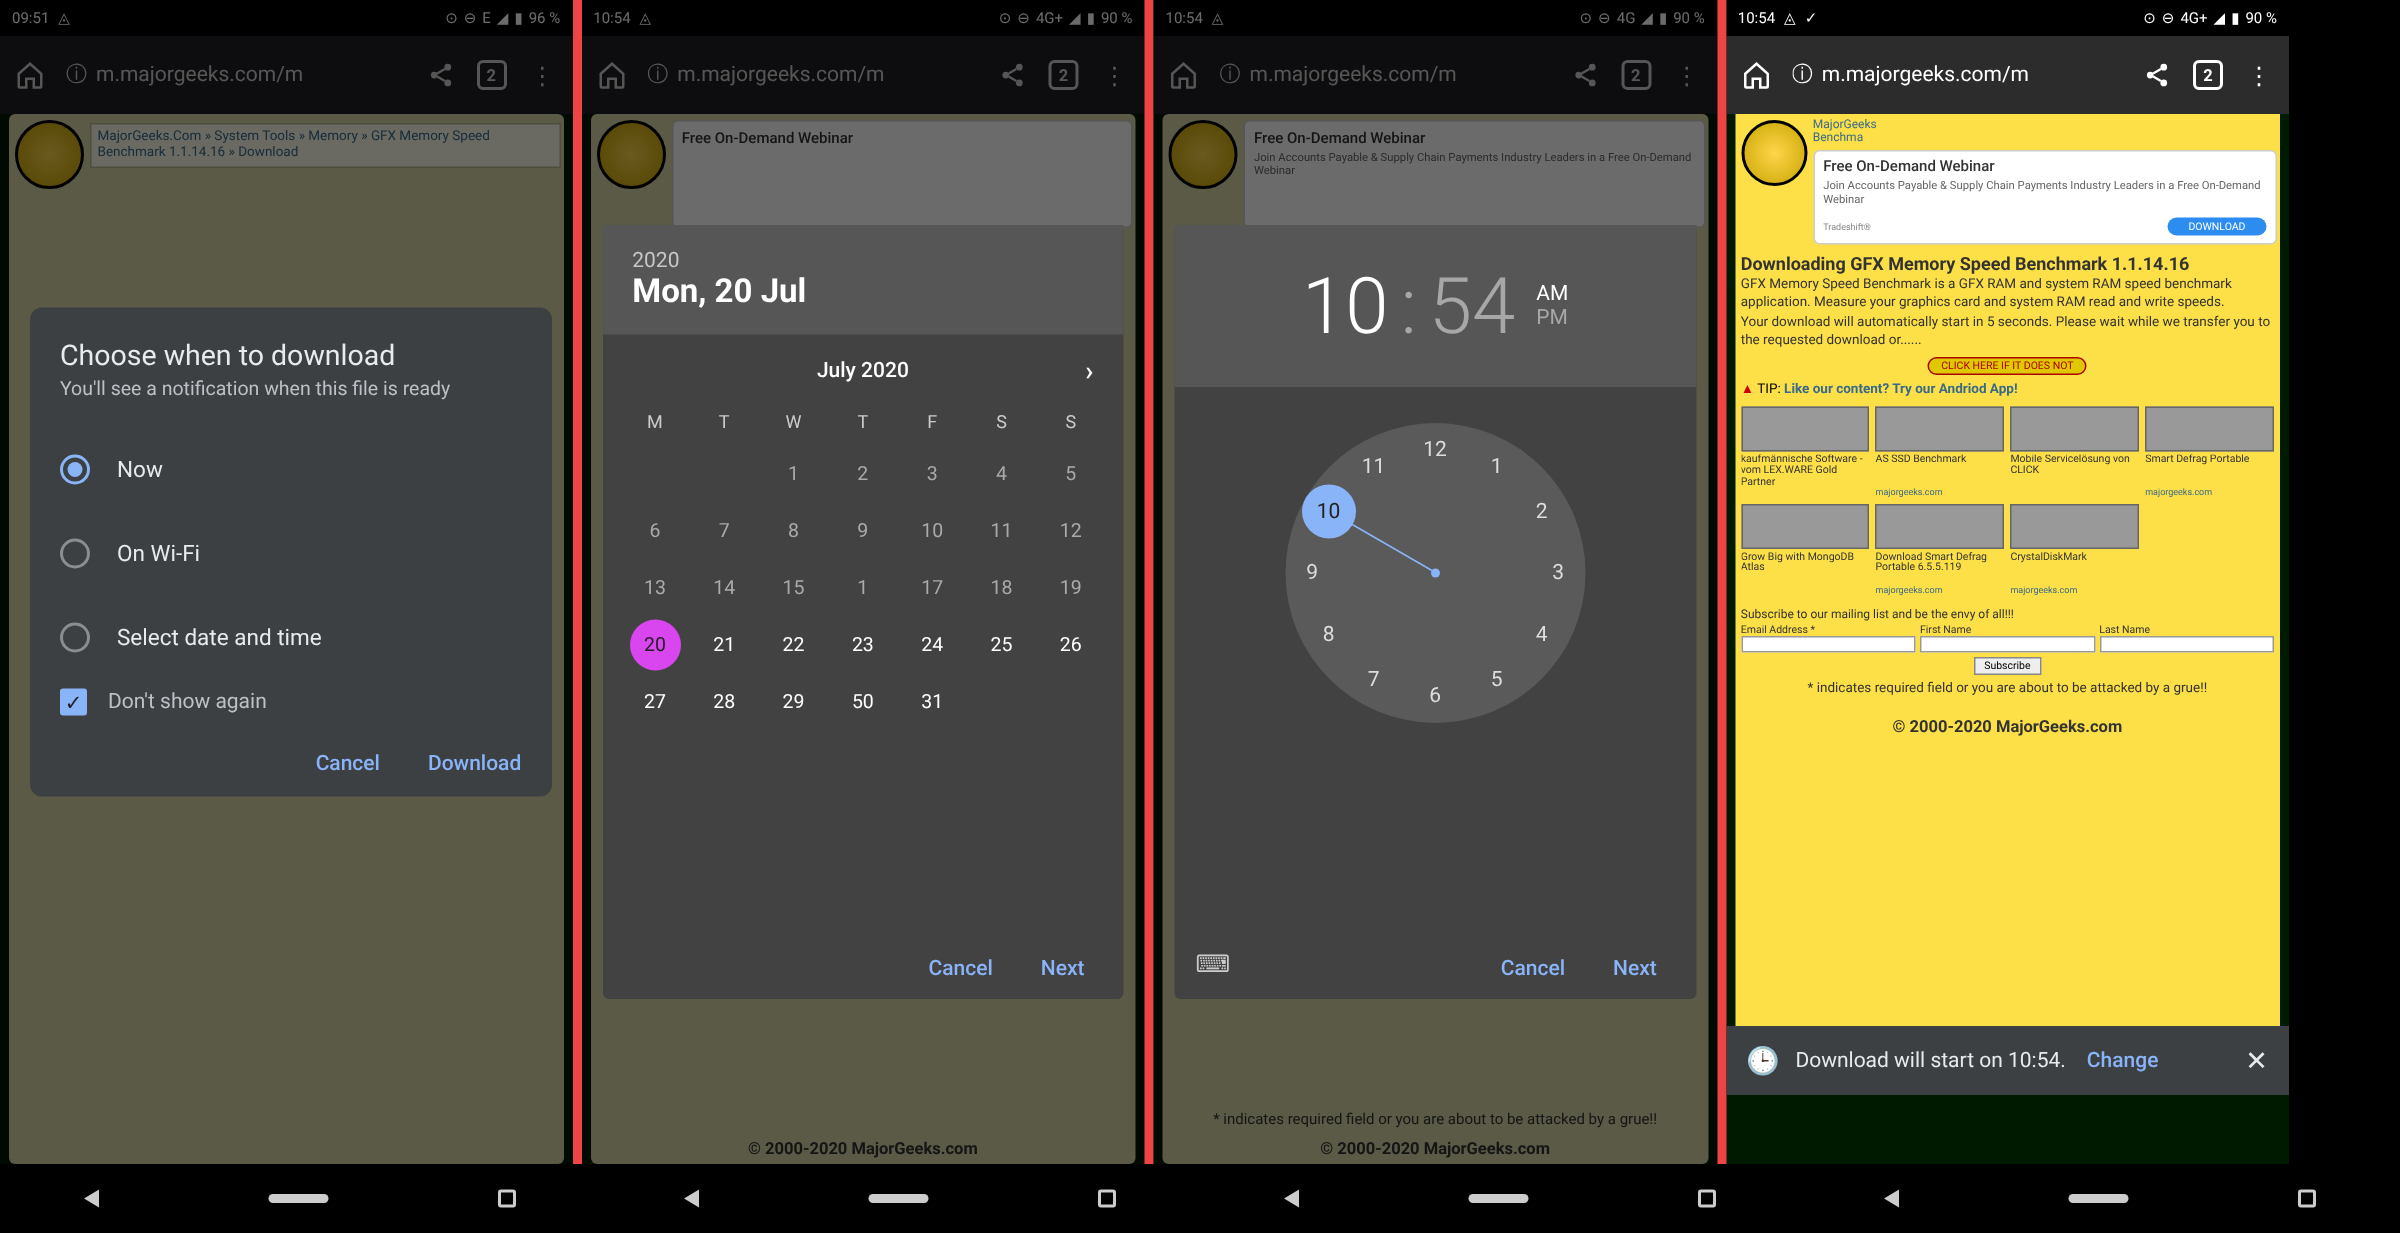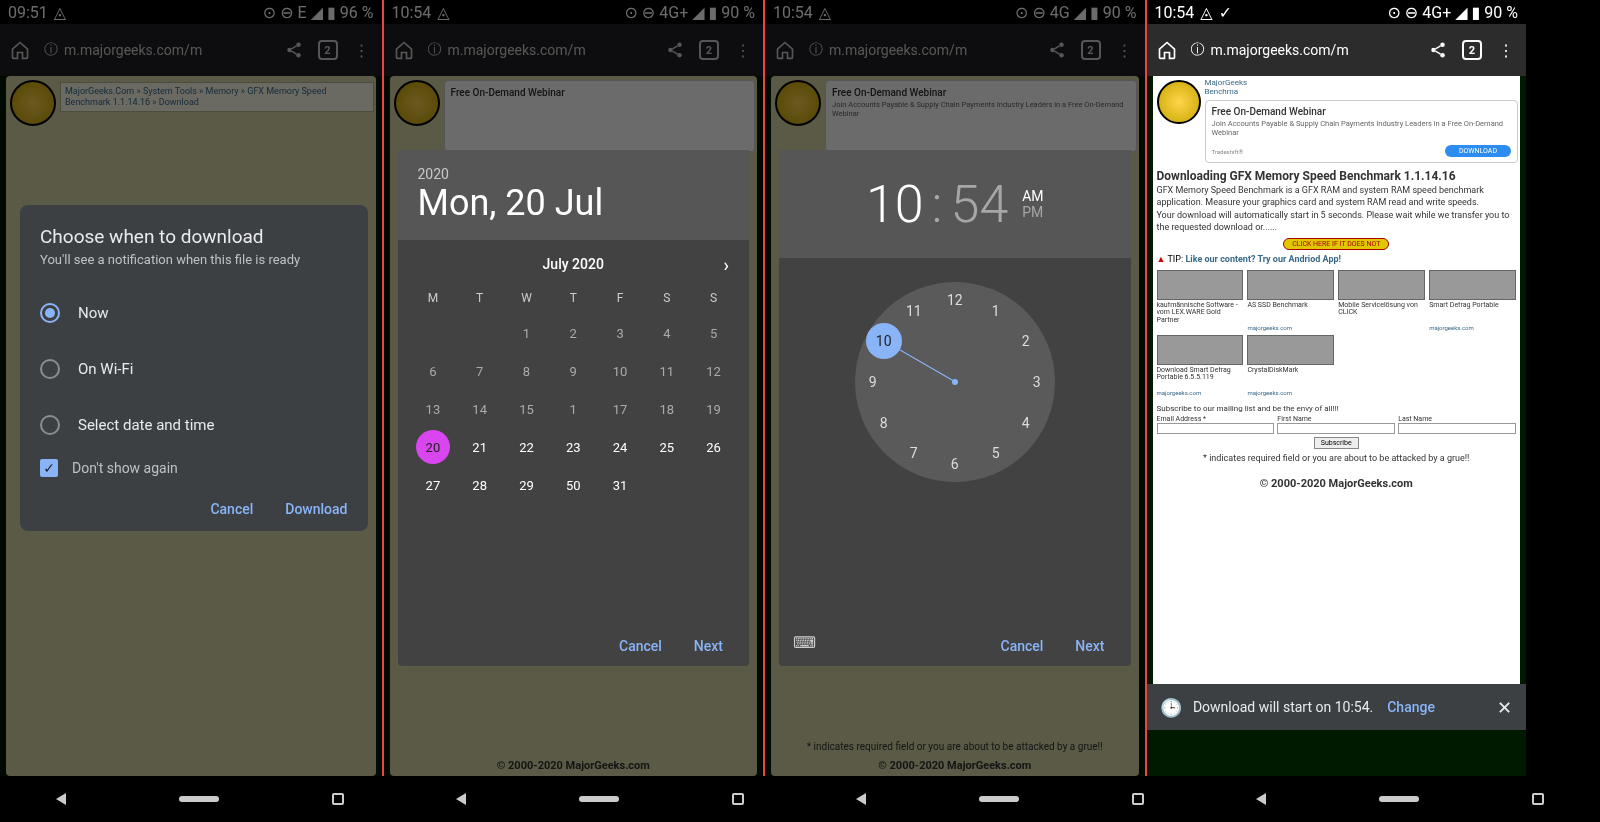--- a/index.html
+++ b/index.html
@@ -1,20 +1,20 @@
 <!DOCTYPE html>
 <html><head>
 <meta charset="utf-8">
 <style>
   * { box-sizing: border-box; margin: 0; padding: 0; font-family: Roboto, Arial, sans-serif; }
   body { background: #000; width: 1600px; height: 822px; overflow: hidden; display: flex; flex-direction: column; }
   .screens { display: flex; flex: 1; }
   .screen { width: 381.5px; height: 100%; position: relative; background: #001a00; overflow: hidden; }
-  .screen + .screen { border-left: 2px solid #ef4444; }
-  .status-bar { height: 24px; background: #000; color: #fff; display: flex; align-items: center; padding: 0 8px; font-size: 16px; justify-content: center; }
+  .screen + .screen { border-left: 6px solid #ef4444; }
+  .status-bar { height: 24px; background: #000; color: #fff; display: flex; align-items: center; padding: 0 8px; font-size: 10px; justify-content: center; }
   .status-left { display: flex; align-items: center; gap: 6px; }
   .status-right { margin-left: auto; display: flex; align-items: center; gap: 4px; }
   .browser-bar { height: 52px; background: #202124; display: flex; align-items: center; padding: 0 10px; gap: 14px; color: #ccc; }
   .url-box { flex: 1; display: flex; align-items: center; gap: 6px; color: #ccc; font-size: 14px; white-space: nowrap; overflow: hidden; }
   .tab-count { border: 2px solid #ccc; border-radius: 4px; width: 20px; height: 20px; display: flex; align-items: center; justify-content: center; font-size: 11px; font-weight: bold; }
   .icon { width: 20px; height: 20px; display: flex; align-items: center; justify-content: center; }
   .page-bg { position: absolute; top: 76px; left: 6px; right: 6px; bottom: 0; background: #d6d6a7; border-radius: 4px; overflow: hidden; font-size: 10px; }
   .dimmer { position: absolute; inset: 0; background: rgba(0,0,0,0.58); }
   .logo-circle { width: 46px; height: 46px; border-radius: 50%; background: radial-gradient(#ffd54a,#c7a500); border: 2px solid #000; position: absolute; top: 4px; left: 4px; }
   .breadcrumb-box { margin: 6px 2px 2px 54px; background: #fdfdeb; border: 1px solid #b8b88c; font-size: 9px; color: #3a6a8a; padding: 3px 4px; line-height: 1.2; }
@@ -33,21 +33,21 @@
   .radio-outer.sel { border-color: #8ab4f8; }
   .radio-inner { width: 10px; height: 10px; background: #8ab4f8; border-radius: 50%; }
   .check-row { display: flex; align-items: center; gap: 14px; font-size: 14px; color: #bdc1c6; margin-top: 6px; }
   .checkbox { width: 18px; height: 18px; background: #8ab4f8; border-radius: 2px; display: flex; align-items: center; justify-content: center; color: #202124; font-size: 14px; }
   .dlg-actions { display: flex; justify-content: flex-end; gap: 32px; margin-top: 24px; color: #8ab4f8; font-size: 14px; font-weight: 500; }
 
   
   .dlg2 { position: absolute; top: 150px; left: 14px; right: 14px; bottom: 110px; background: #424242; border-radius: 4px; color: #fff; display: flex; flex-direction: column; }
   .dlg2-hdr { background: #565656; padding: 16px 20px; }
   .dlg2-hdr .yr { font-size: 14px; color: #c7c7c7; }
-  .dlg2-hdr .dt { font-size: 36px; font-weight: 400; }
+  .dlg2-hdr .dt { font-size: 22px; font-weight: 700; }
   .cal-top { display: flex; align-items: center; justify-content: center; position: relative; font-size: 14px; font-weight: 500; padding: 16px 0 10px; }
   .cal-next { position: absolute; right: 20px; font-size: 18px; }
   .cal-grid { display: grid; grid-template-columns: repeat(7,1fr); text-align: center; padding: 0 12px; }
   .cal-wd { font-size: 12px; color: #ccc; height: 32px; display: flex; align-items: center; justify-content: center; }
   .cal-d { font-size: 13px; color: #aaa; height: 38px; display: flex; align-items: center; justify-content: center; }
   .cal-d.cur { color: #fff; }
   .cal-d.sel { background: #d946ef; color: #222; border-radius: 50%; width: 34px; height: 34px; margin: auto; }
   .dlg2-actions { margin-top: auto; display: flex; justify-content: flex-end; gap: 32px; padding: 12px 26px; color: #8ab4f8; font-size: 14px; font-weight: 500; }
 
   
@@ -60,21 +60,21 @@
   .clock { width: 200px; height: 200px; border-radius: 50%; background: #5a5a5a; margin: 24px auto 0; position: relative; }
   .clock-num { position: absolute; font-size: 14px; color: #ddd; transform: translate(-50%,-50%); }
   .clock-hand { position: absolute; width: 1px; height: 78px; background: #8ab4f8; left: 50%; top: 50%; transform-origin: top center; transform: rotate(120deg); }
   .clock-knob { position: absolute; width: 36px; height: 36px; background: #8ab4f8; border-radius: 50%; display: flex; align-items: center; justify-content: center; color: #222; font-size: 14px; transform: translate(-50%,-50%); }
   .clock-center { position: absolute; width: 6px; height: 6px; background: #8ab4f8; border-radius: 50%; left: 50%; top: 50%; transform: translate(-50%,-50%); }
   .kbd-icon { position: absolute; bottom: 14px; left: 14px; color: #ccc; font-size: 16px; }
   .dlg3-actions { margin-top: auto; display: flex; justify-content: flex-end; gap: 32px; padding: 12px 26px; color: #8ab4f8; font-size: 14px; font-weight: 500; }
 
   
   .sc4 .browser-bar { background: #2c2c2c; color: #fff; }
-  .page4 { position: absolute; top: 76px; left: 6px; right: 6px; bottom: 92px; background: #ffffff; overflow: hidden; font-size: 10px; }
+  .page4 { position: absolute; top: 76px; left: 6px; right: 6px; bottom: 92px; background: #fde047; overflow: hidden; font-size: 10px; }
   .sc4-logo { width: 44px; height: 44px; border-radius: 50%; background: radial-gradient(#ffd54a,#c7a500); border: 2px solid #000; position: absolute; top: 4px; left: 4px; }
   .sc4-ad { margin: 4px 2px 2px 52px; background: #fff; border: 1px solid #ccc; border-radius: 4px; padding: 5px 6px; font-size: 8px; }
   .sc4-bc { margin: 2px 2px 0 52px; font-size: 8px; color: #3a6a8a; }
   .hdr4 { font-size: 12px; font-weight: bold; color: #333; margin: 6px 4px 2px; }
   .txt4 { font-size: 9px; color: #333; margin: 2px 4px; line-height: 1.3; }
   .click-btn { display: block; margin: 4px auto; background: #e0c800; border: 1px solid #a00; color: #a00; font-size: 7px; padding: 1px 8px; border-radius: 6px; width: fit-content; }
   .tip-row { font-size: 9px; margin: 4px; }
   .tip-row .warn { color: #c00; }
   .tip-row .link { color: #3a6a8a; font-weight: bold; }
   .thumbs { display: grid; grid-template-columns: repeat(4,1fr); gap: 4px; margin: 6px 4px; }
@@ -437,20 +437,25 @@
             <div class="cap">Mobile Servicelösung von CLICK</div>
             <div class="src"></div>
           </div>
           <div class="thumb">
             <div class="img"></div>
             <div class="cap">Smart Defrag Portable</div>
             <div class="src">majorgeeks.com</div>
           </div>
           <div class="thumb">
             <div class="img"></div>
+            <div class="cap">Grow Big with MongoDB Atlas</div>
+            <div class="src"></div>
+          </div>
+          <div class="thumb">
+            <div class="img"></div>
             <div class="cap">Download Smart Defrag Portable 6.5.5.119</div>
             <div class="src">majorgeeks.com</div>
           </div>
           <div class="thumb">
             <div class="img"></div>
             <div class="cap">CrystalDiskMark</div>
             <div class="src">majorgeeks.com</div>
           </div>
         </div>
     <div class="sub-row">Subscribe to our mailing list and be the envy of all!!!</div>

